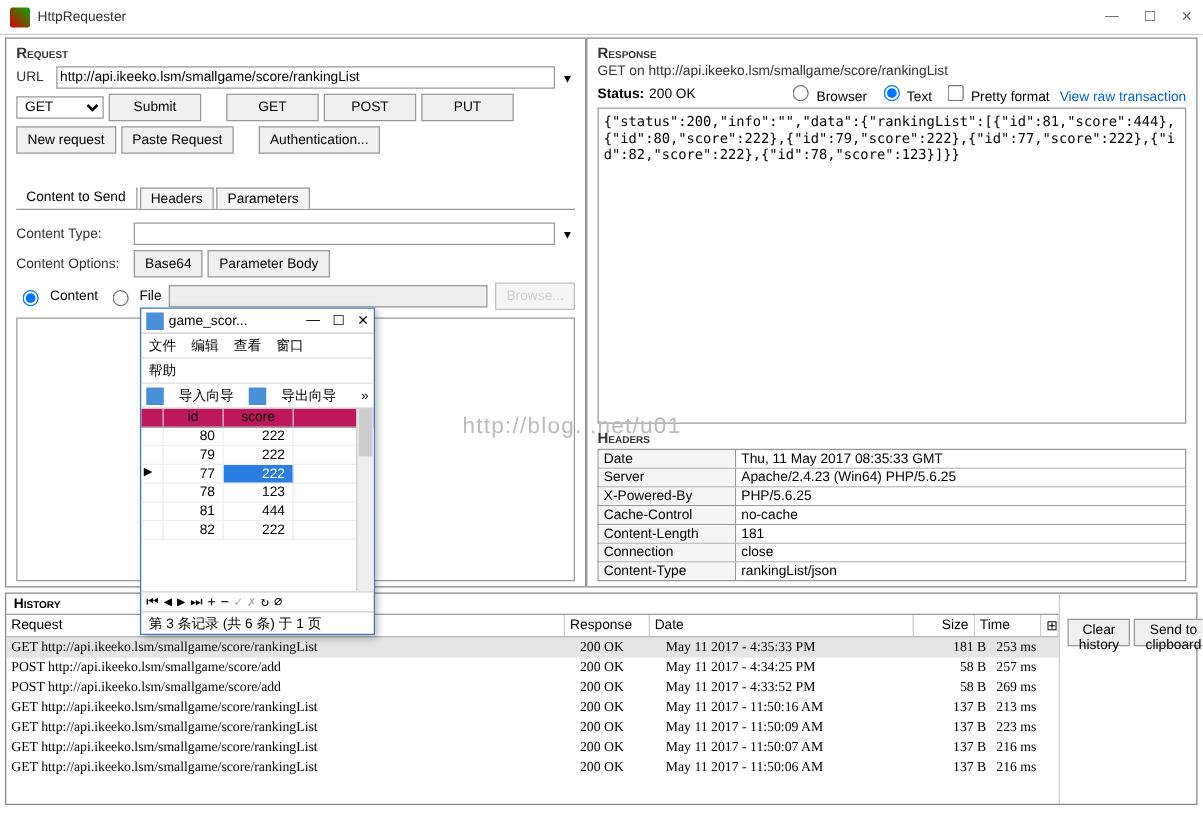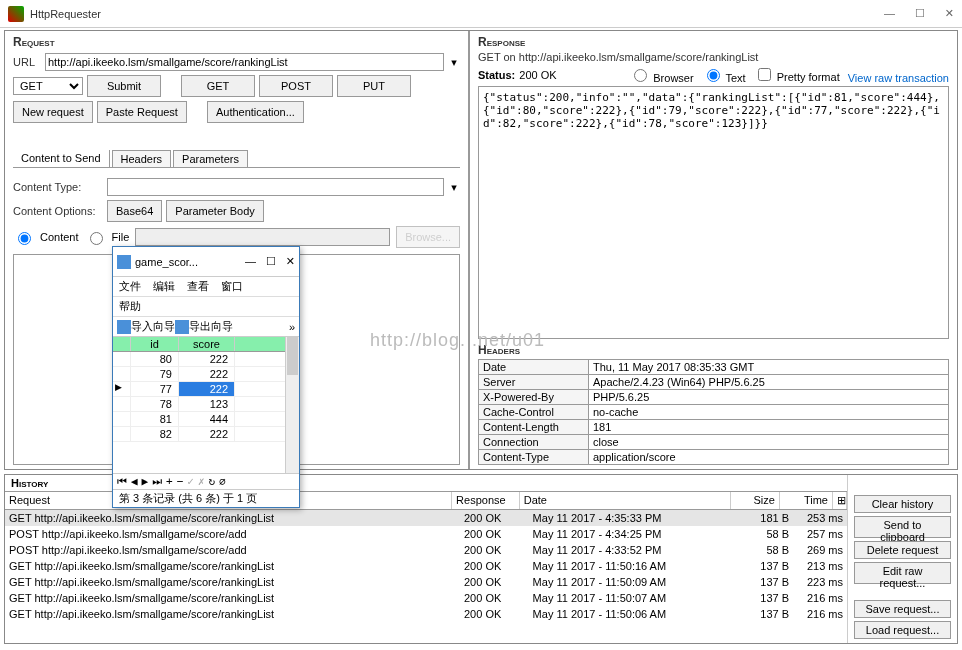--- a/index.html
+++ b/index.html
@@ -32,46 +32,46 @@
 .header-row { display: flex; border: 1px solid #999; border-top: none; }
 .header-row:first-child { border-top: 1px solid #999; }
 .header-key { width: 110px; padding: 1px 4px; border-right: 1px solid #999; background: #f5f5f5; }
 .header-val { flex: 1; padding: 1px 4px; background: #fff; }
 .history-section { margin: 4px; border: 1px solid #888; height: 170px; display: flex; }
 .history-table { flex: 1; overflow: hidden; }
 .history-title { font-weight: bold; font-variant: small-caps; padding: 2px 6px;}
 .history-head, .history-row { display: flex; }
 .history-head { border-bottom: 1px solid #999; border-top: 1px solid #999; }
 .history-head > div { padding: 2px 4px; border-right: 1px solid #ccc; }
-.history-row > div { padding: 2px 4px; white-space: nowrap; overflow: hidden; }
+.history-row > div { padding: 2px 4px; white-space: nowrap; overflow: hidden; font-family: Liberation Serif, serif; }
 .history-row.sel { background: #e5e5e5; }
 .col-req { width: 465px; }
 .col-resp { width: 70px; }
 .col-date { width: 220px; }
 .col-size { width: 50px; text-align: right; }
-.col-time { width: 55px; text-align: right; }
-.history-buttons { width: 110px; padding: 20px 6px 4px 6px; display: flex; flex-direction: column; gap: 3px; border-left: 1px solid #ccc;}
+.col-time { width: 55px; text-align: left; }
+.history-buttons { width: 110px; padding: 20px 6px 4px 6px; display: flex; flex-direction: row; gap: 3px; border-left: 1px solid #ccc;}
 .history-buttons button { width: 100%; font-size: 11px; }
 .gap { height: 12px; }
 
 
 .popup { position: absolute; left: 112px; top: 246px; width: 188px; height: 262px; background: #fff; border: 1px solid #3a7ab8; box-shadow: 2px 2px 6px rgba(0,0,0,0.3); display: flex; flex-direction: column; }
-.popup-titlebar { height: 30px; display: flex; align-items: center; padding: 0 4px; border-bottom: 1px solid #ccc; }
+.popup-titlebar { height: 20px; display: flex; align-items: center; padding: 0 4px; border-bottom: 1px solid #ccc; }
 .popup-titlebar .icon { width: 14px; height: 14px; background: #4a90d9; margin-right: 4px; }
 .popup-titlebar .ptitle { flex: 1; }
 .popup-titlebar .wctrls { display: flex; gap: 10px; font-size: 12px; }
 .popup-menubar { display: flex; padding: 2px 6px; gap: 12px; border-bottom: 1px solid #ddd; }
 .popup-menubar2 { padding: 2px 6px; border-bottom: 1px solid #ddd; }
-.popup-toolbar { display: flex; align-items: center; padding: 2px 4px; border-bottom: 1px solid #ccc; gap: 0; }
+.popup-toolbar { display: flex; align-items: center; padding: 2px 4px; border-bottom: 1px solid #ccc; gap: 12px; }
 .popup-toolbar .ticon { width: 14px; height: 14px; background: #4a90d9; }
 .popup-table { flex: 1; overflow: hidden; border-bottom: 1px solid #ccc; position: relative; }
 .popup-table .sbar { position: absolute; right: 0; top: 0; bottom: 0; width: 14px; background: #eee; border-left: 1px solid #ccc; }
 .popup-table .sbar .thumb { position: absolute; left: 1px; right: 1px; top: 0; height: 38px; background: #ccc; }
 .pt-head, .pt-row { display: flex; border-bottom: 1px solid #eee; }
-.pt-head { border-bottom: 1px solid #999; background: #86efac; }
+.pt-head { border-bottom: 1px solid #999; background: #be185d; }
 .pt-head > div { padding: 1px 6px; border-right: 1px solid #ccc; }
 .pt-row > div { padding: 1px 6px; text-align: right; border-right: 1px solid #eee; }
 .pt-id { width: 48px; }
 .pt-score { width: 56px; }
 .pt-row.sel .pt-score { background: #2a7de1; color: #fff; }
 .pt-row.sel::before { content: "▶"; position: absolute; left: 2px;  font-size: 9px; }
 .pt-row { position: relative; }
 .popup-status { display: flex; align-items: center; padding: 1px 4px; gap: 4px; }
 .popup-status .navbtn { font-family: monospace; font-size: 11px; }
 .watermark { position: absolute; left: 370px; top: 330px; color: #bbb; font-size: 18px; letter-spacing: 1px; pointer-events: none; }
@@ -176,21 +176,21 @@
           <div class="header-row">
             <div class="header-key">Content-Length</div>
             <div class="header-val">181</div>
           </div>
           <div class="header-row">
             <div class="header-key">Connection</div>
             <div class="header-val">close</div>
           </div>
           <div class="header-row">
             <div class="header-key">Content-Type</div>
-            <div class="header-val">application/score</div>
+            <div class="header-val">rankingList/json</div>
           </div>
         </div>
     </div>
   </div>
 </div>
 
 <div class="history-section">
   <div class="history-table">
     <div class="history-title">History</div>
     <div class="history-head">

